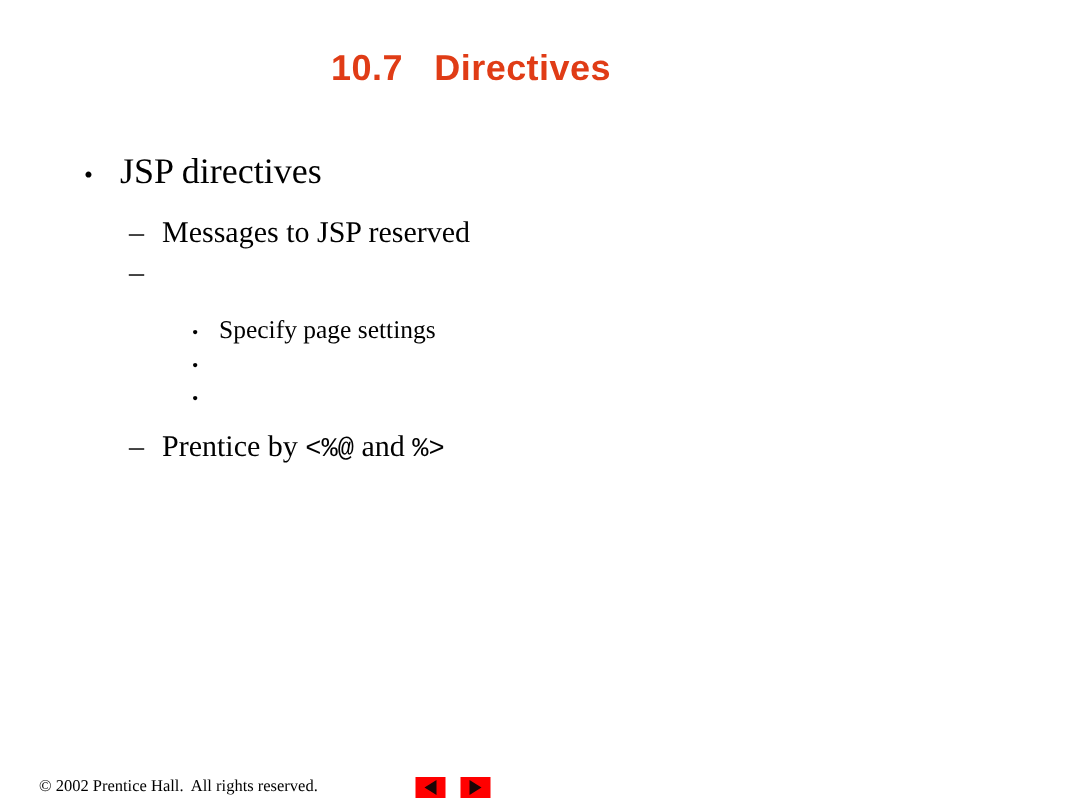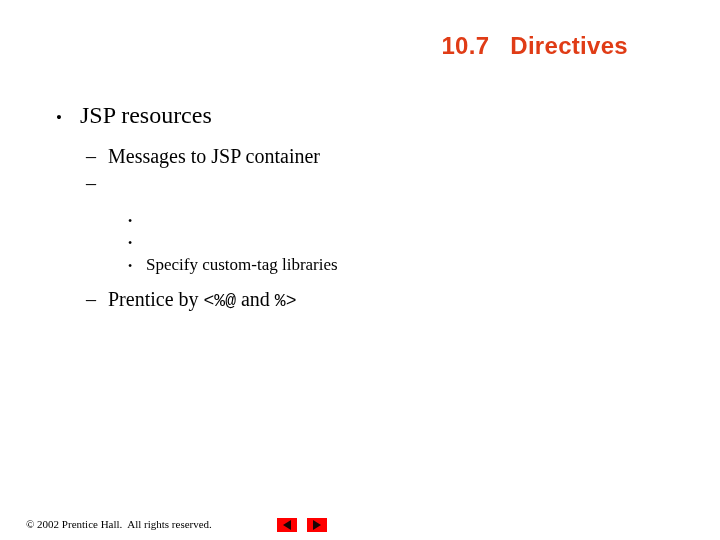--- a/index.html
+++ b/index.html
@@ -14,21 +14,21 @@
     overflow: hidden;
     position: relative;
   }
 
   
   .slide-title {
     position: absolute;
     left: 0;
     top: 32px;
     width: 628px;
-    text-align: right;
+    text-align: center;
     font-family: "Liberation Sans", "DejaVu Sans", sans-serif;
     font-weight: bold;
     font-size: 24px;
     letter-spacing: 0.3px;
     color: #E03C16;
     white-space: pre;
   }
 
   
   .body-area {
@@ -140,43 +140,43 @@
 </style>
 </head>
 <body>
 
 <div class="slide-title">10.7   Directives</div>
 
 <div class="body-area">
 
   <div class="bullet-row lvl1">
     <span class="marker">•</span>
-    <span class="btext">JSP resources</span>
+    <span class="btext">JSP directives</span>
   </div>
 
   <div class="bullet-row lvl2">
     <span class="marker">–</span>
-    <span class="btext">Messages to JSP container</span>
+    <span class="btext">Messages to JSP reserved</span>
   </div>
 
   <div class="bullet-row lvl2 group-gap-bot">
     <span class="marker">–</span>
   </div>
 
   <div class="bullet-row lvl3">
     <span class="marker">•</span>
+    <span class="btext">Specify page settings</span>
   </div>
 
   <div class="bullet-row lvl3">
     <span class="marker">•</span>
   </div>
 
   <div class="bullet-row lvl3">
     <span class="marker">•</span>
-    <span class="btext">Specify custom-tag libraries</span>
   </div>
 
   <div class="bullet-row lvl2 group-gap-top">
     <span class="marker">–</span>
     <span class="btext"><span>Prentice by </span><span class="code">&lt;%@</span><span> and </span><span class="code">%&gt;</span></span>
   </div>
 
 </div>
 
 <div class="footer-copy">© 2002 Prentice Hall.  All rights reserved.</div>

